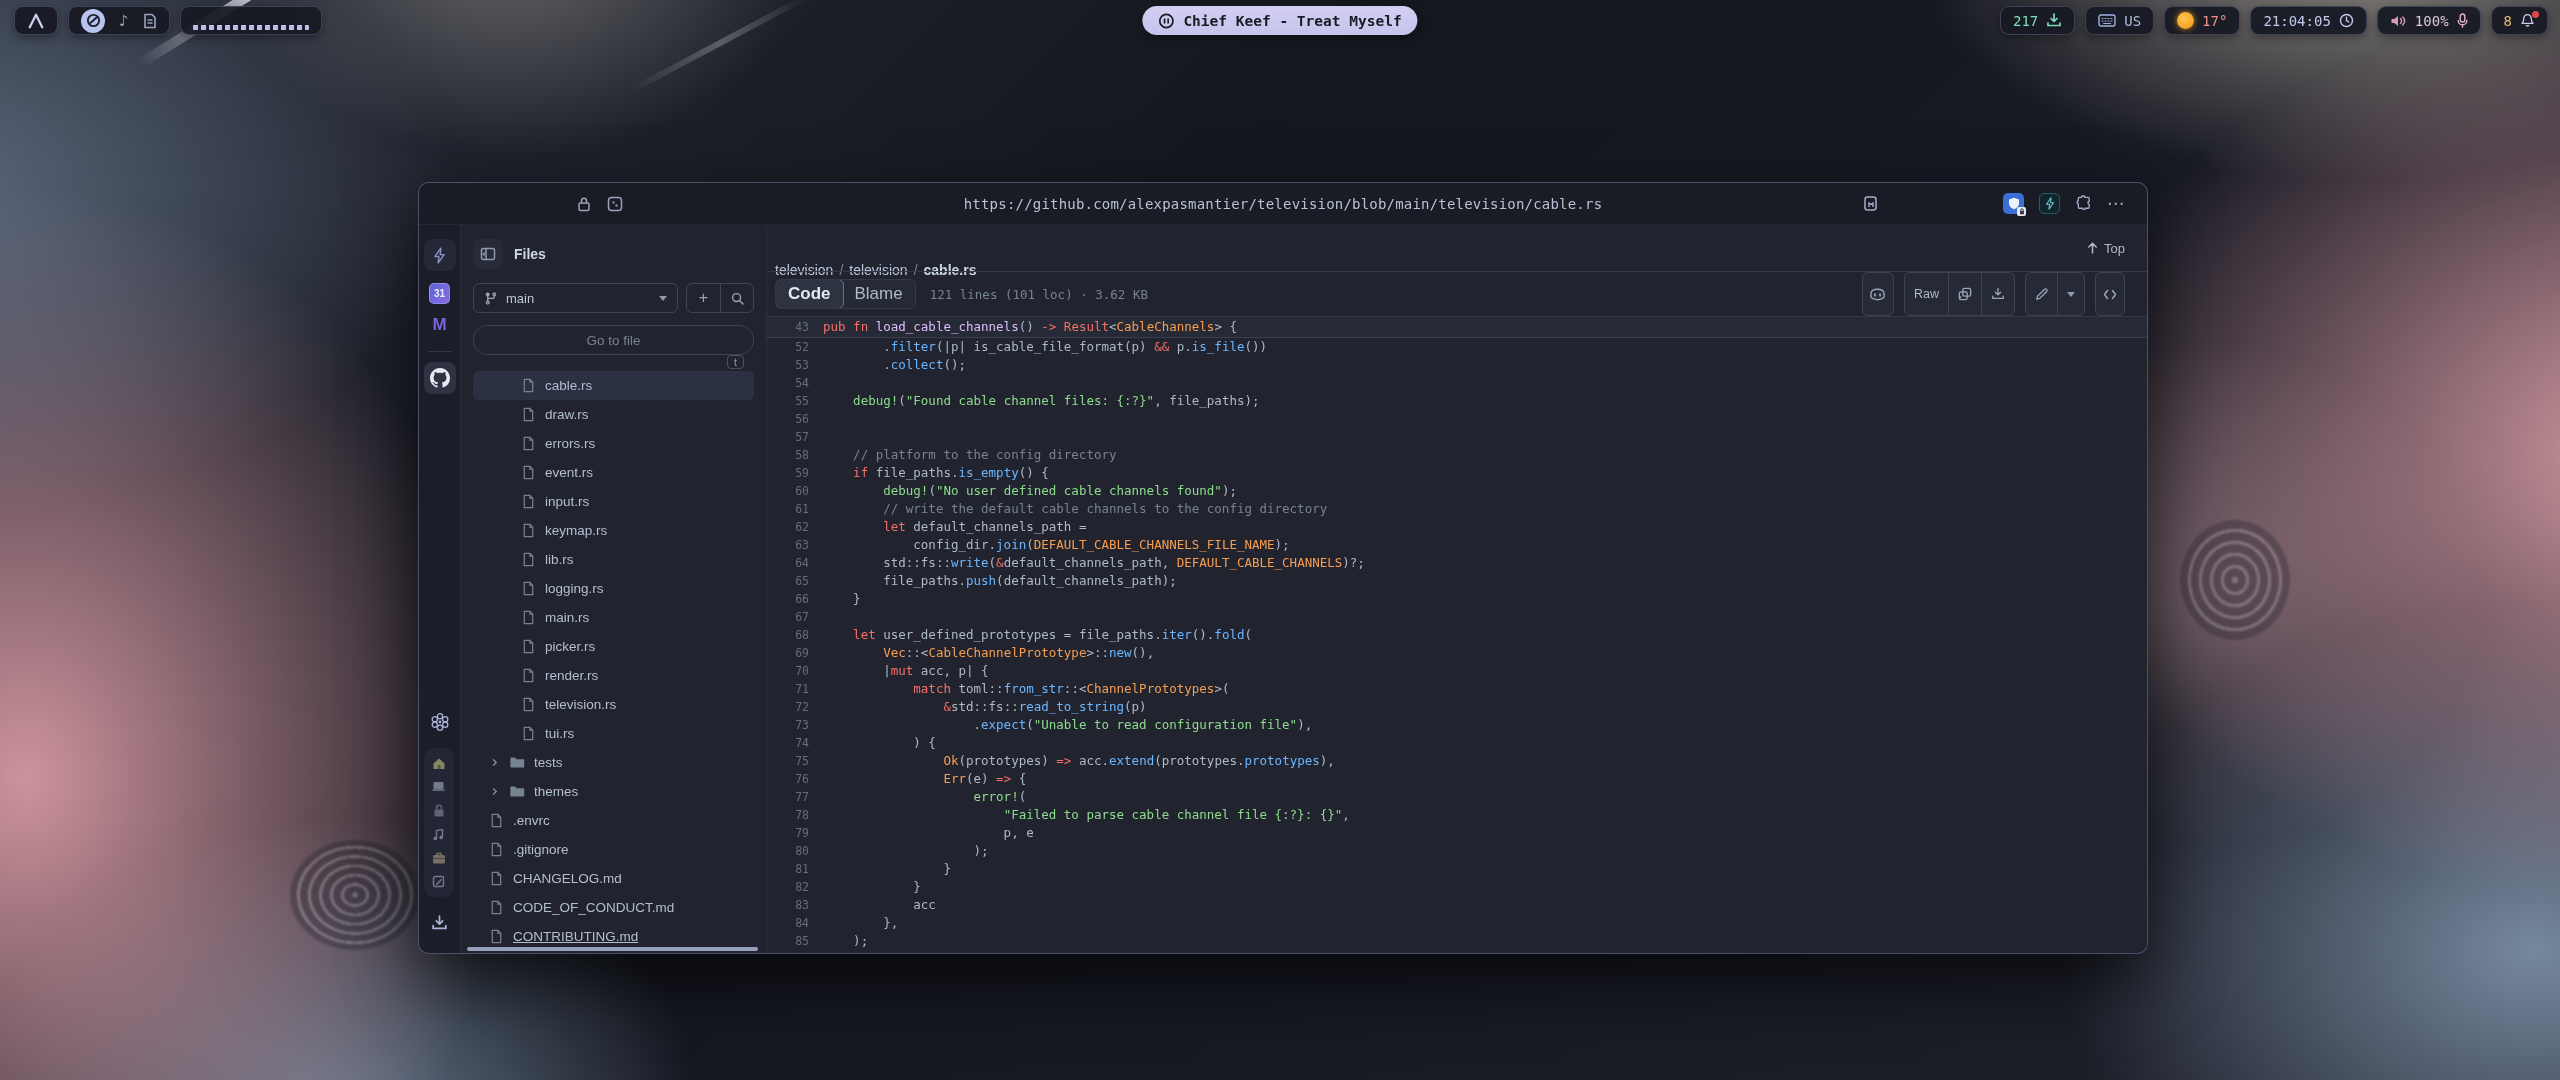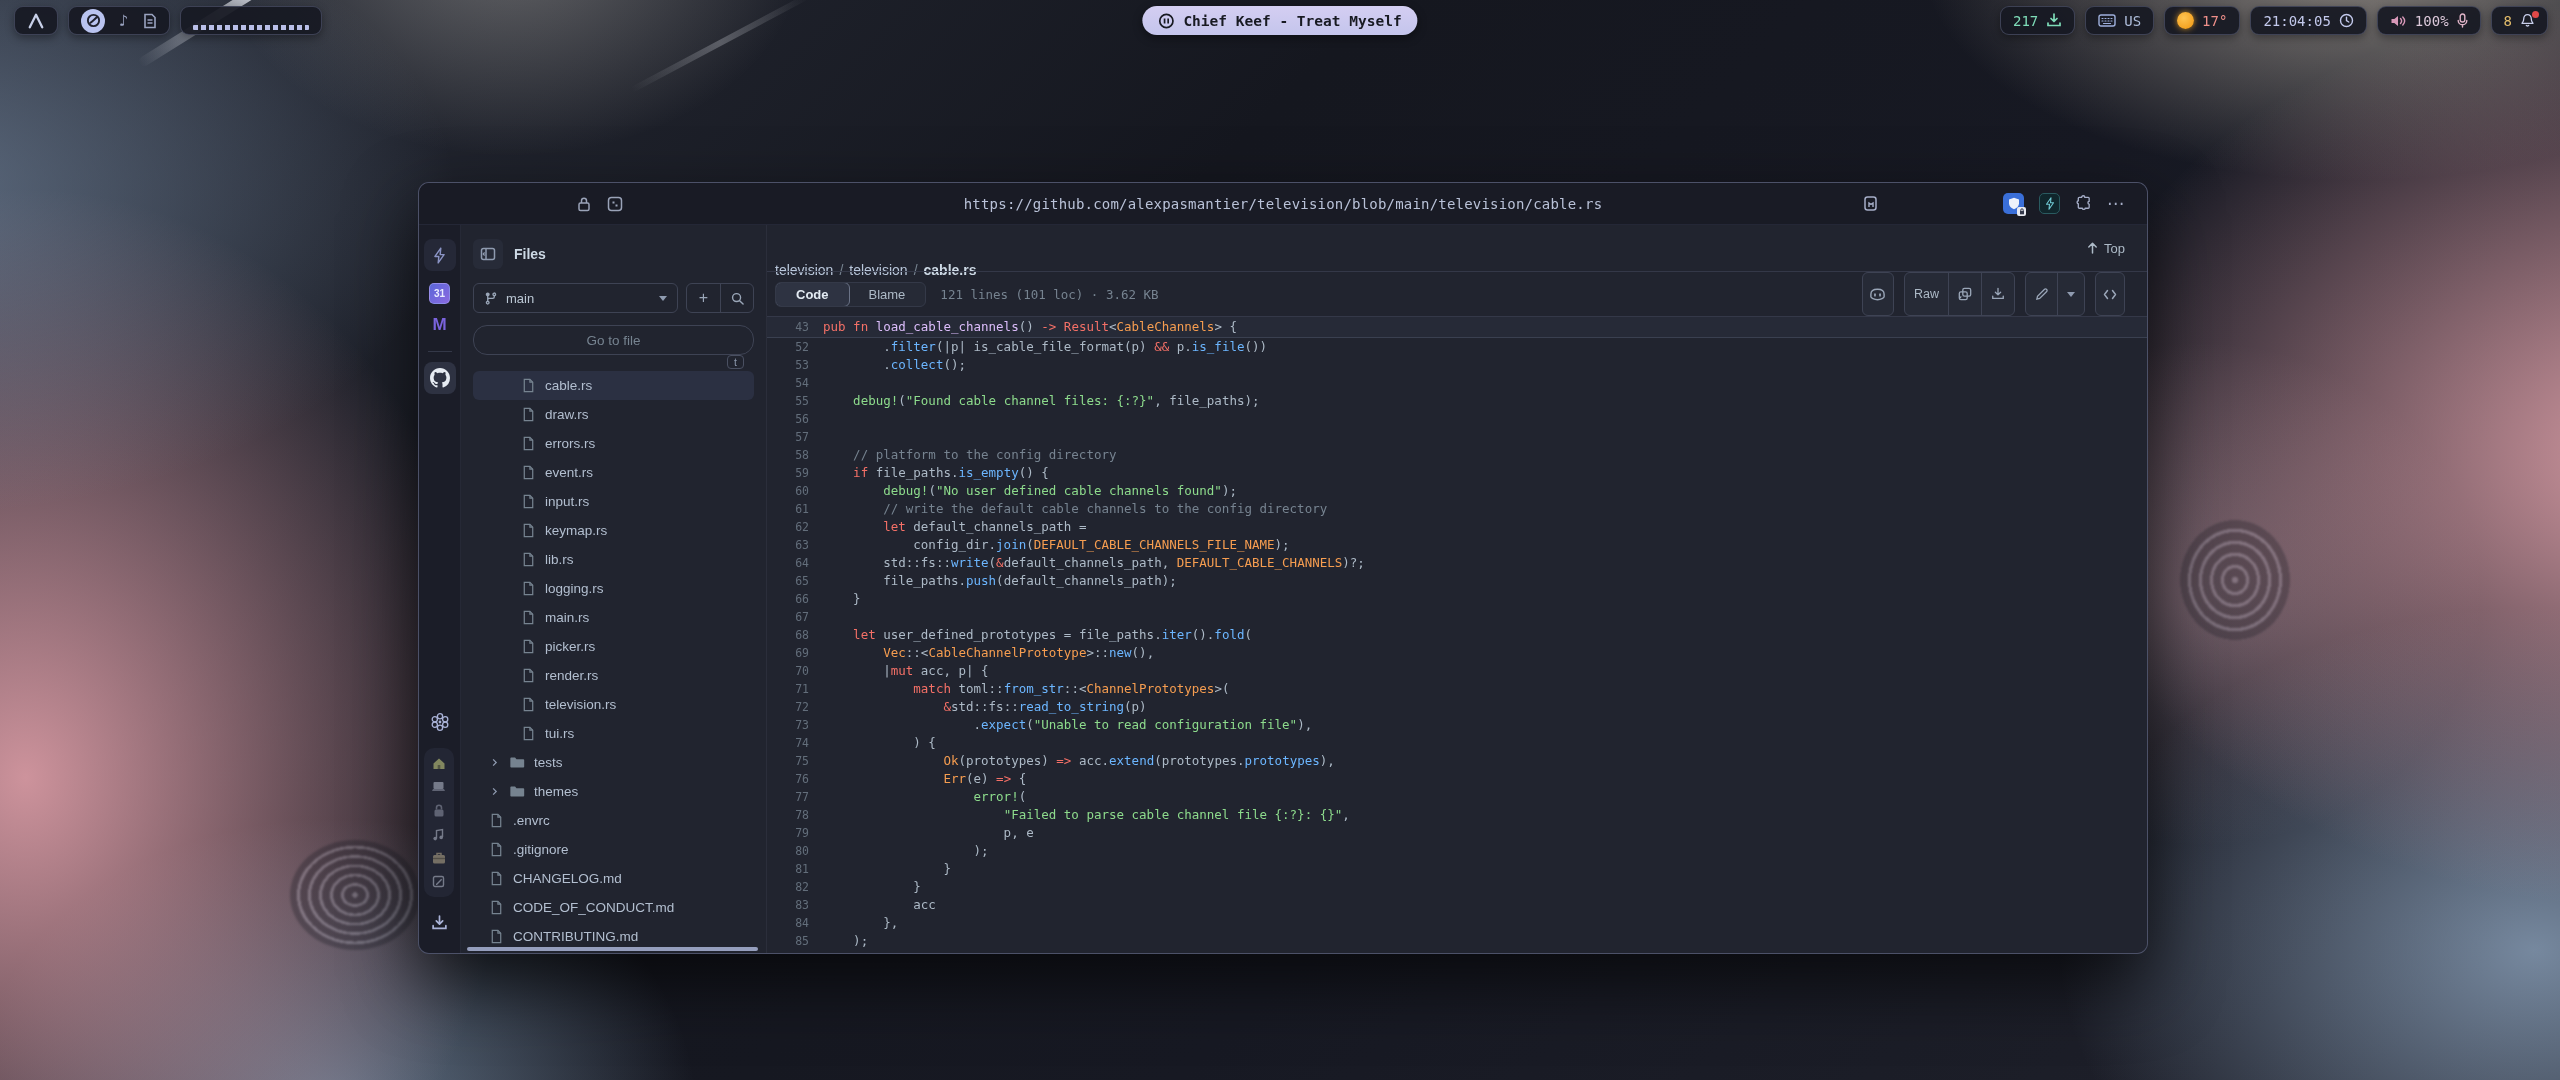--- a/index.html
+++ b/index.html
@@ -116,21 +116,21 @@
   .main { flex:1; min-width:0; display:flex; flex-direction:column; }
   .crumb-row { height:38px; display:flex; align-items:center; padding:8px 22px 0 8px; font-size:14px; }
   .crumb { display:flex; gap:6px; align-items:baseline;margin-top:44px; }
   .crumb .lnk { color:#b9c7db; }
   .crumb .sep { color:#768390; }
   .crumb .cur { color:#cdd9e5; font-weight:bold; }
   .top-link { margin-left:auto; color:#adbac7; font-size:13px; display:flex; gap:6px; align-items:center; }
   .main-div { height:1px; background:#343848; margin-top:8px; }
   .toolbar { height:44px; display:flex; align-items:center; padding:0 22px 0 8px; gap:14px; }
   .seg { display:flex; border-radius:6px; background:#262a36; border:1px solid #343948; overflow:hidden; }
-  .seg .opt { padding:4px 20px; font-size:13px; color:#adbac7; }
+  .seg .opt { padding:4px 12px; font-size:17px; color:#adbac7; }
   .seg .opt.active { background:#2e3342; color:#e3ebf3; font-weight:bold; border:1px solid #6a7286; border-radius:6px; margin:-1px; }
   .meta { color:#768390; font-size:12.5px; font-family:"DejaVu Sans Mono","Liberation Mono",monospace; }
   .tb-icons { margin-left:auto; display:flex; gap:10px; align-items:center; }
   .gbtn { height:44px; border:1px solid #3e4354; background:#262a36; border-radius:6px; display:flex; align-items:center; color:#9aa6b8; }
   .gbtn .cell { padding:0 9px; height:100%; display:flex; align-items:center; font-size:12.5px; color:#adbac7; }
   .gbtn .cell + .cell { border-left:1px solid #3e4354; }
 
   .code-wrap { flex:1; border-top:1px solid #343848; font-family:"DejaVu Sans Mono","Liberation Mono",monospace; overflow:hidden; position:relative; }
   .code-row { display:flex; height:18px; line-height:18px; }
   .sticky-line { background:#262a37; border-bottom:1px solid #3a4050; padding:1px 0; }
@@ -596,21 +596,21 @@
               </div>
               <div class="tree-row" style="padding-left: 16px;">
                 <span class="ticon">
                   <svg width="15" height="15" viewBox="0 0 16 16">
                     <path d="M3.5 1.5h6l3 3v10h-9z" fill="none" stroke="currentColor" stroke-width="1.3"></path>
                     <path d="M9.5 1.5v3h3" fill="none" stroke="currentColor" stroke-width="1.3"></path>
                   </svg>
                 </span>
                 <span>CODE_OF_CONDUCT.md</span>
               </div>
-              <div class="tree-row" style="padding-left: 16px;">
+              <div class="tree-row" style="padding-left: 16px; text-decoration: underline;">
                 <span class="ticon">
                   <svg width="15" height="15" viewBox="0 0 16 16">
                     <path d="M3.5 1.5h6l3 3v10h-9z" fill="none" stroke="currentColor" stroke-width="1.3"></path>
                     <path d="M9.5 1.5v3h3" fill="none" stroke="currentColor" stroke-width="1.3"></path>
                   </svg>
                 </span>
                 <span>CONTRIBUTING.md</span>
               </div>
               <div class="tree-row" style="padding-left: 16px;"></div>
             </div>

